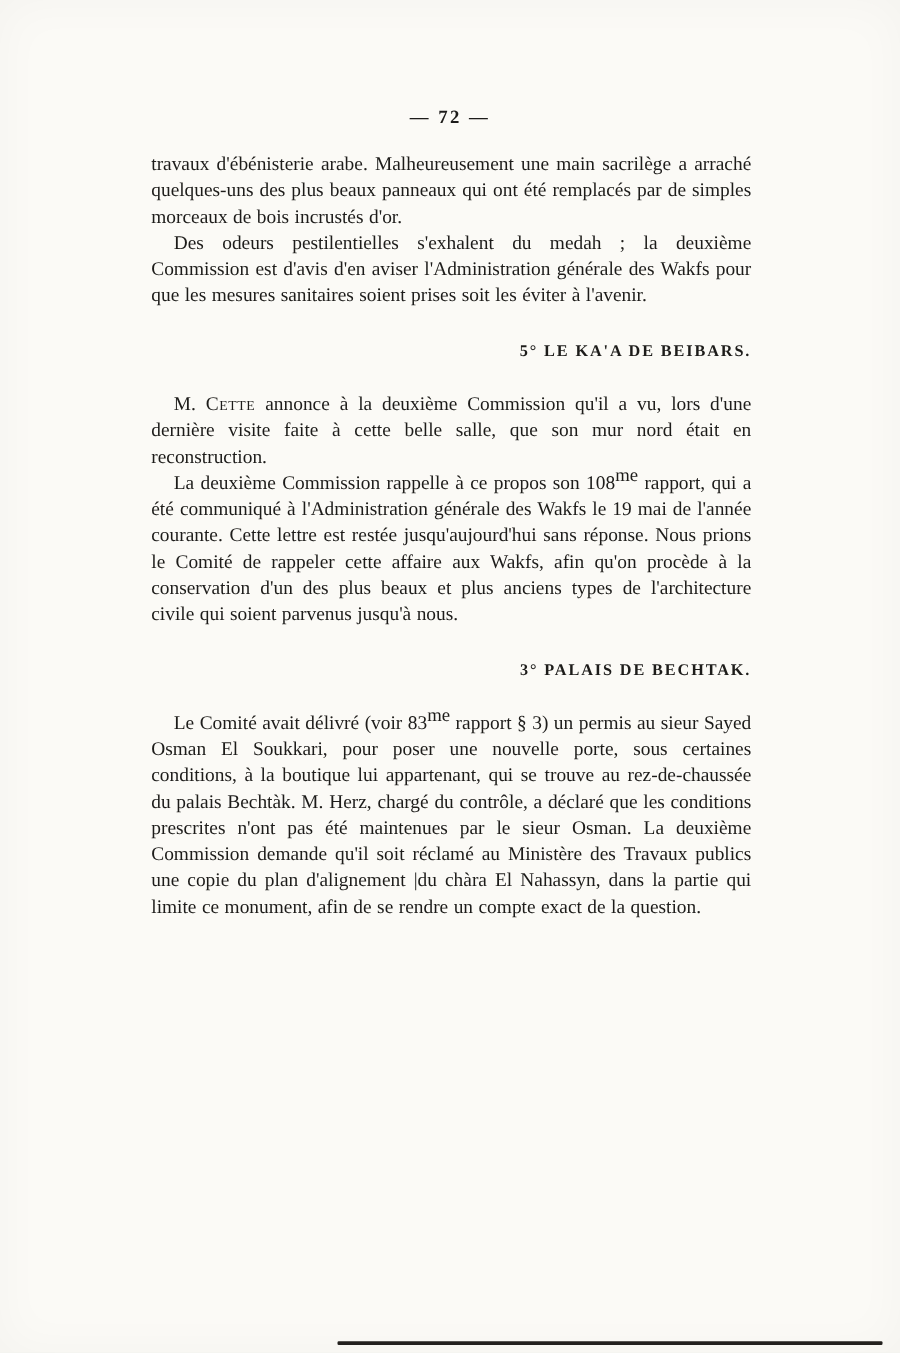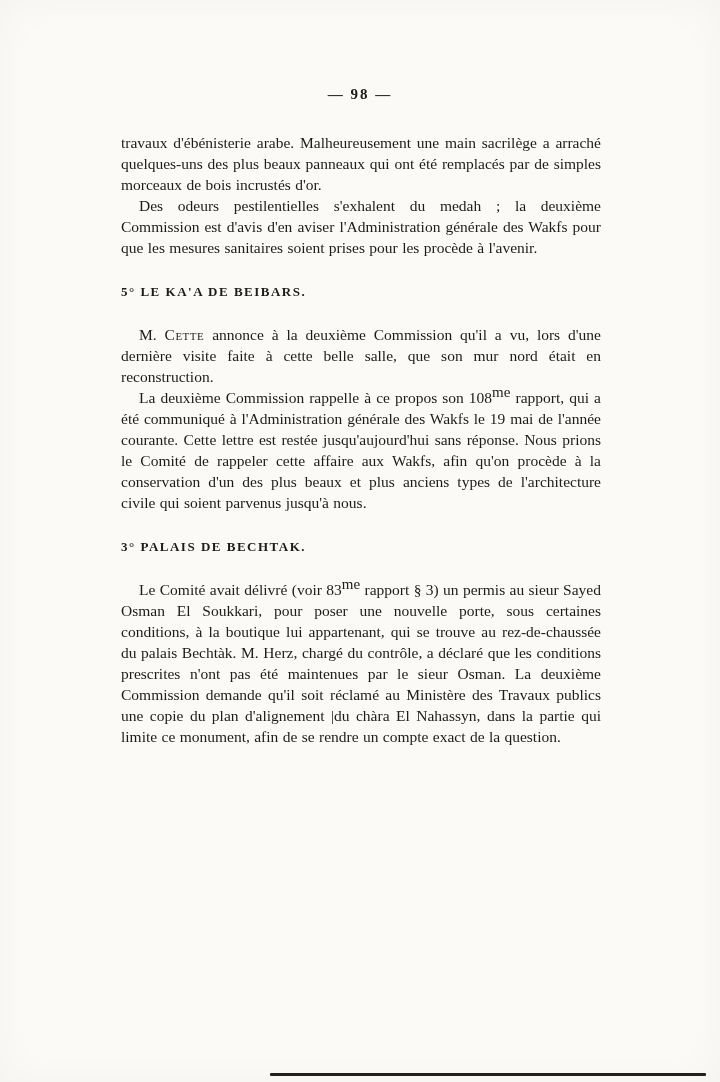--- a/index.html
+++ b/index.html
@@ -23,36 +23,36 @@
     top: 86px;
     left: 0;
     width: 720px;
     text-align: center;
     font-size: 15px;
     font-weight: 700;
     letter-spacing: 2px;
   }
   .text-block {
     position: absolute;
-    top: 132px;
+    top: 121px;
     left: 121px;
     width: 480px;
   }
   .para {
     margin: 0;
     font-size: 15.5px;
     line-height: 21px;
     text-align: justify;
     word-spacing: 0.5px;
   }
   .para.indent {
     text-indent: 18px;
   }
   .heading {
-    text-align: left;
+    text-align: right;
     font-size: 13px;
     font-weight: 700;
     letter-spacing: 1.5px;
     margin: 26px 0 24px 0;
   }
   .sup {
     vertical-align: super;
     font-size: 15px;
     line-height: 0;
   }
@@ -67,24 +67,24 @@
     bottom: 6px;
     height: 3px;
     background: #23211e;
     border-radius: 1px;
   }
 </style>
 </head>
 <body>
 
 <div class="page">
-  <div class="page-number">— 98 —</div>
+  <div class="page-number">— 72 —</div>
   <div class="text-block">
       <p class="para"><span>travaux d'ébénisterie arabe. Malheureusement une main sacrilège a arraché quelques-uns des plus beaux panneaux qui ont été remplacés par de simples morceaux de bois incrustés d'or.</span></p>
-      <p class="para indent"><span>Des odeurs pestilentielles s'exhalent du medah ; la deuxième Commission est d'avis d'en aviser l'Administration générale des Wakfs pour que les mesures sanitaires soient prises pour les procède à l'avenir.</span></p>
+      <p class="para indent"><span>Des odeurs pestilentielles s'exhalent du medah ; la deuxième Commission est d'avis d'en aviser l'Administration générale des Wakfs pour que les mesures sanitaires soient prises soit les éviter à l'avenir.</span></p>
       <div class="heading">5° LE KA'A DE BEIBARS.</div>
       <p class="para indent"><span>M. </span><span class="smallcaps">Cette</span><span> annonce à la deuxième Commission qu'il a vu, lors d'une dernière visite faite à cette belle salle, que son mur nord était en reconstruction.</span></p>
       <p class="para indent"><span>La deuxième Commission rappelle à ce propos son 108</span><span class="sup">me</span><span> rapport, qui a été communiqué à l'Administration générale des Wakfs le 19 mai de l'année courante. Cette lettre est restée jusqu'aujourd'hui sans réponse. Nous prions le Comité de rappeler cette affaire aux Wakfs, afin qu'on procède à la conservation d'un des plus beaux et plus anciens types de l'architecture civile qui soient parvenus jusqu'à nous.</span></p>
       <div class="heading">3° PALAIS DE BECHTAK.</div>
       <p class="para indent"><span>Le Comité avait délivré (voir 83</span><span class="sup">me</span><span> rapport § 3) un permis au sieur Sayed Osman El Soukkari, pour poser une nouvelle porte, sous certaines conditions, à la boutique lui appartenant, qui se trouve au rez-de-chaussée du palais Bechtàk. M. Herz, chargé du contrôle, a déclaré que les conditions prescrites n'ont pas été maintenues par le sieur Osman. La deuxième Commission demande qu'il soit réclamé au Ministère des Travaux publics une copie du plan d'alignement |du chàra El Nahassyn, dans la partie qui limite ce monument, afin de se rendre un compte exact de la question.</span></p>
     </div>
   <div class="scan-edge"></div>
 </div>
 
 </body></html>

